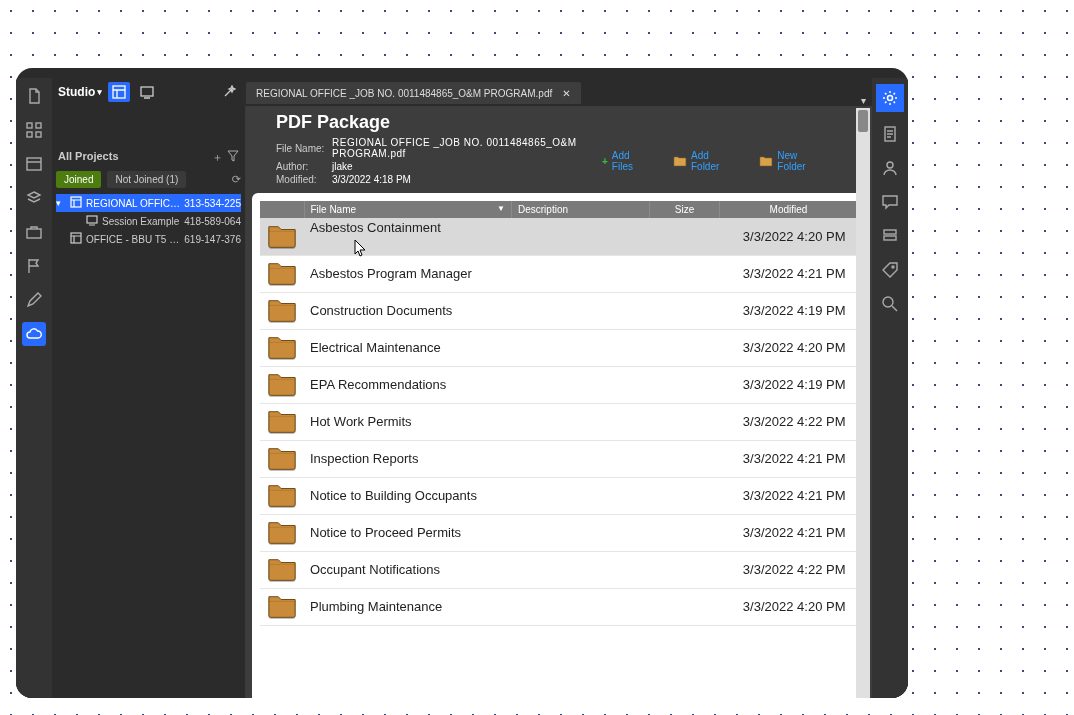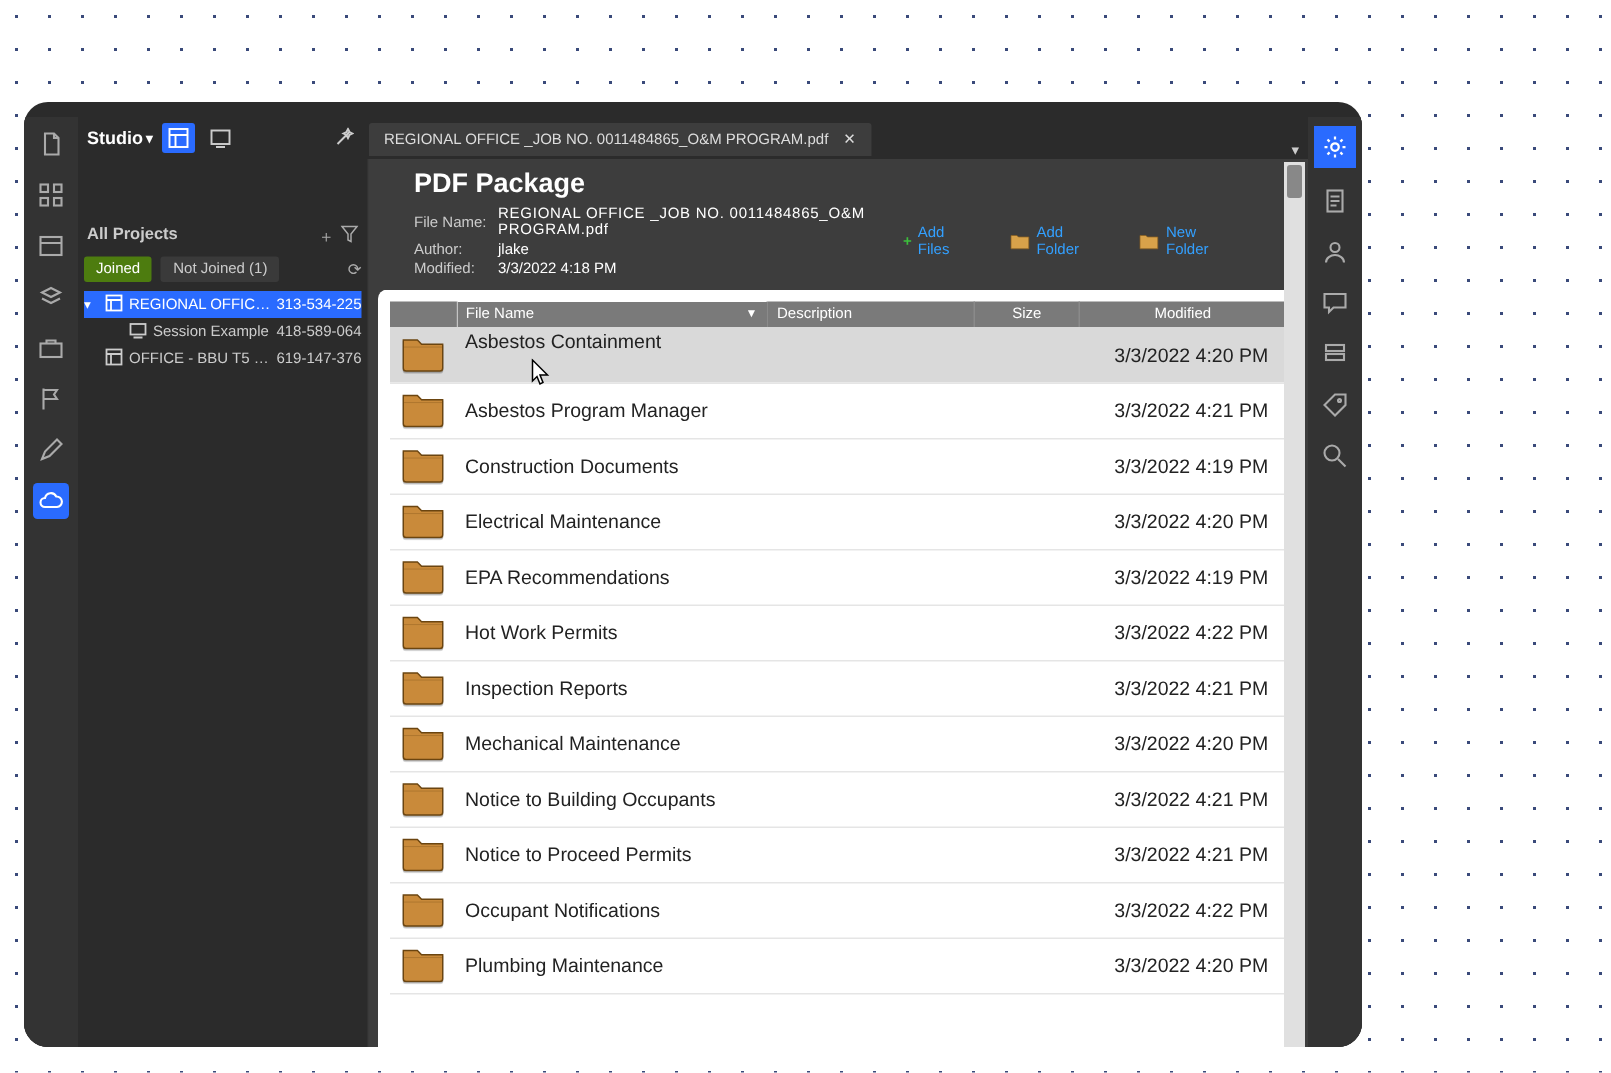--- a/index.html
+++ b/index.html
@@ -448,36 +448,20 @@
                 <td class="fcell"><span class="folder-ico"><svg viewBox="0 0 32 28">
 <defs>
                         <linearGradient id="fg" x1="0" y1="0" x2="0" y2="1">
                           <stop offset="0" stop-color="#e8b060"></stop>
                           <stop offset="1" stop-color="#a86a20"></stop>
                         </linearGradient>
                       </defs>
 <path d="M2 5h10l3 3h15v17a2 2 0 01-2 2H4a2 2 0 01-2-2z" fill="url(#fg)" stroke="#6b4510"></path>
 <path d="M2 10h28" stroke="#6b4510" stroke-width="0.5" opacity="0.4"></path>
 </svg></span></td>
-                <td>Mechanical Maintenance</td>
-                <td></td>
-                <td class="td-size"></td>
-                <td class="td-mod">3/3/2022 4:20 PM</td>
-              </tr>
-              <tr>
-                <td class="fcell"><span class="folder-ico"><svg viewBox="0 0 32 28">
-<defs>
-                        <linearGradient id="fg" x1="0" y1="0" x2="0" y2="1">
-                          <stop offset="0" stop-color="#e8b060"></stop>
-                          <stop offset="1" stop-color="#a86a20"></stop>
-                        </linearGradient>
-                      </defs>
-<path d="M2 5h10l3 3h15v17a2 2 0 01-2 2H4a2 2 0 01-2-2z" fill="url(#fg)" stroke="#6b4510"></path>
-<path d="M2 10h28" stroke="#6b4510" stroke-width="0.5" opacity="0.4"></path>
-</svg></span></td>
                 <td>Notice to Building Occupants</td>
                 <td></td>
                 <td class="td-size"></td>
                 <td class="td-mod">3/3/2022 4:21 PM</td>
               </tr>
               <tr>
                 <td class="fcell"><span class="folder-ico"><svg viewBox="0 0 32 28">
 <defs>
                         <linearGradient id="fg" x1="0" y1="0" x2="0" y2="1">
                           <stop offset="0" stop-color="#e8b060"></stop>

